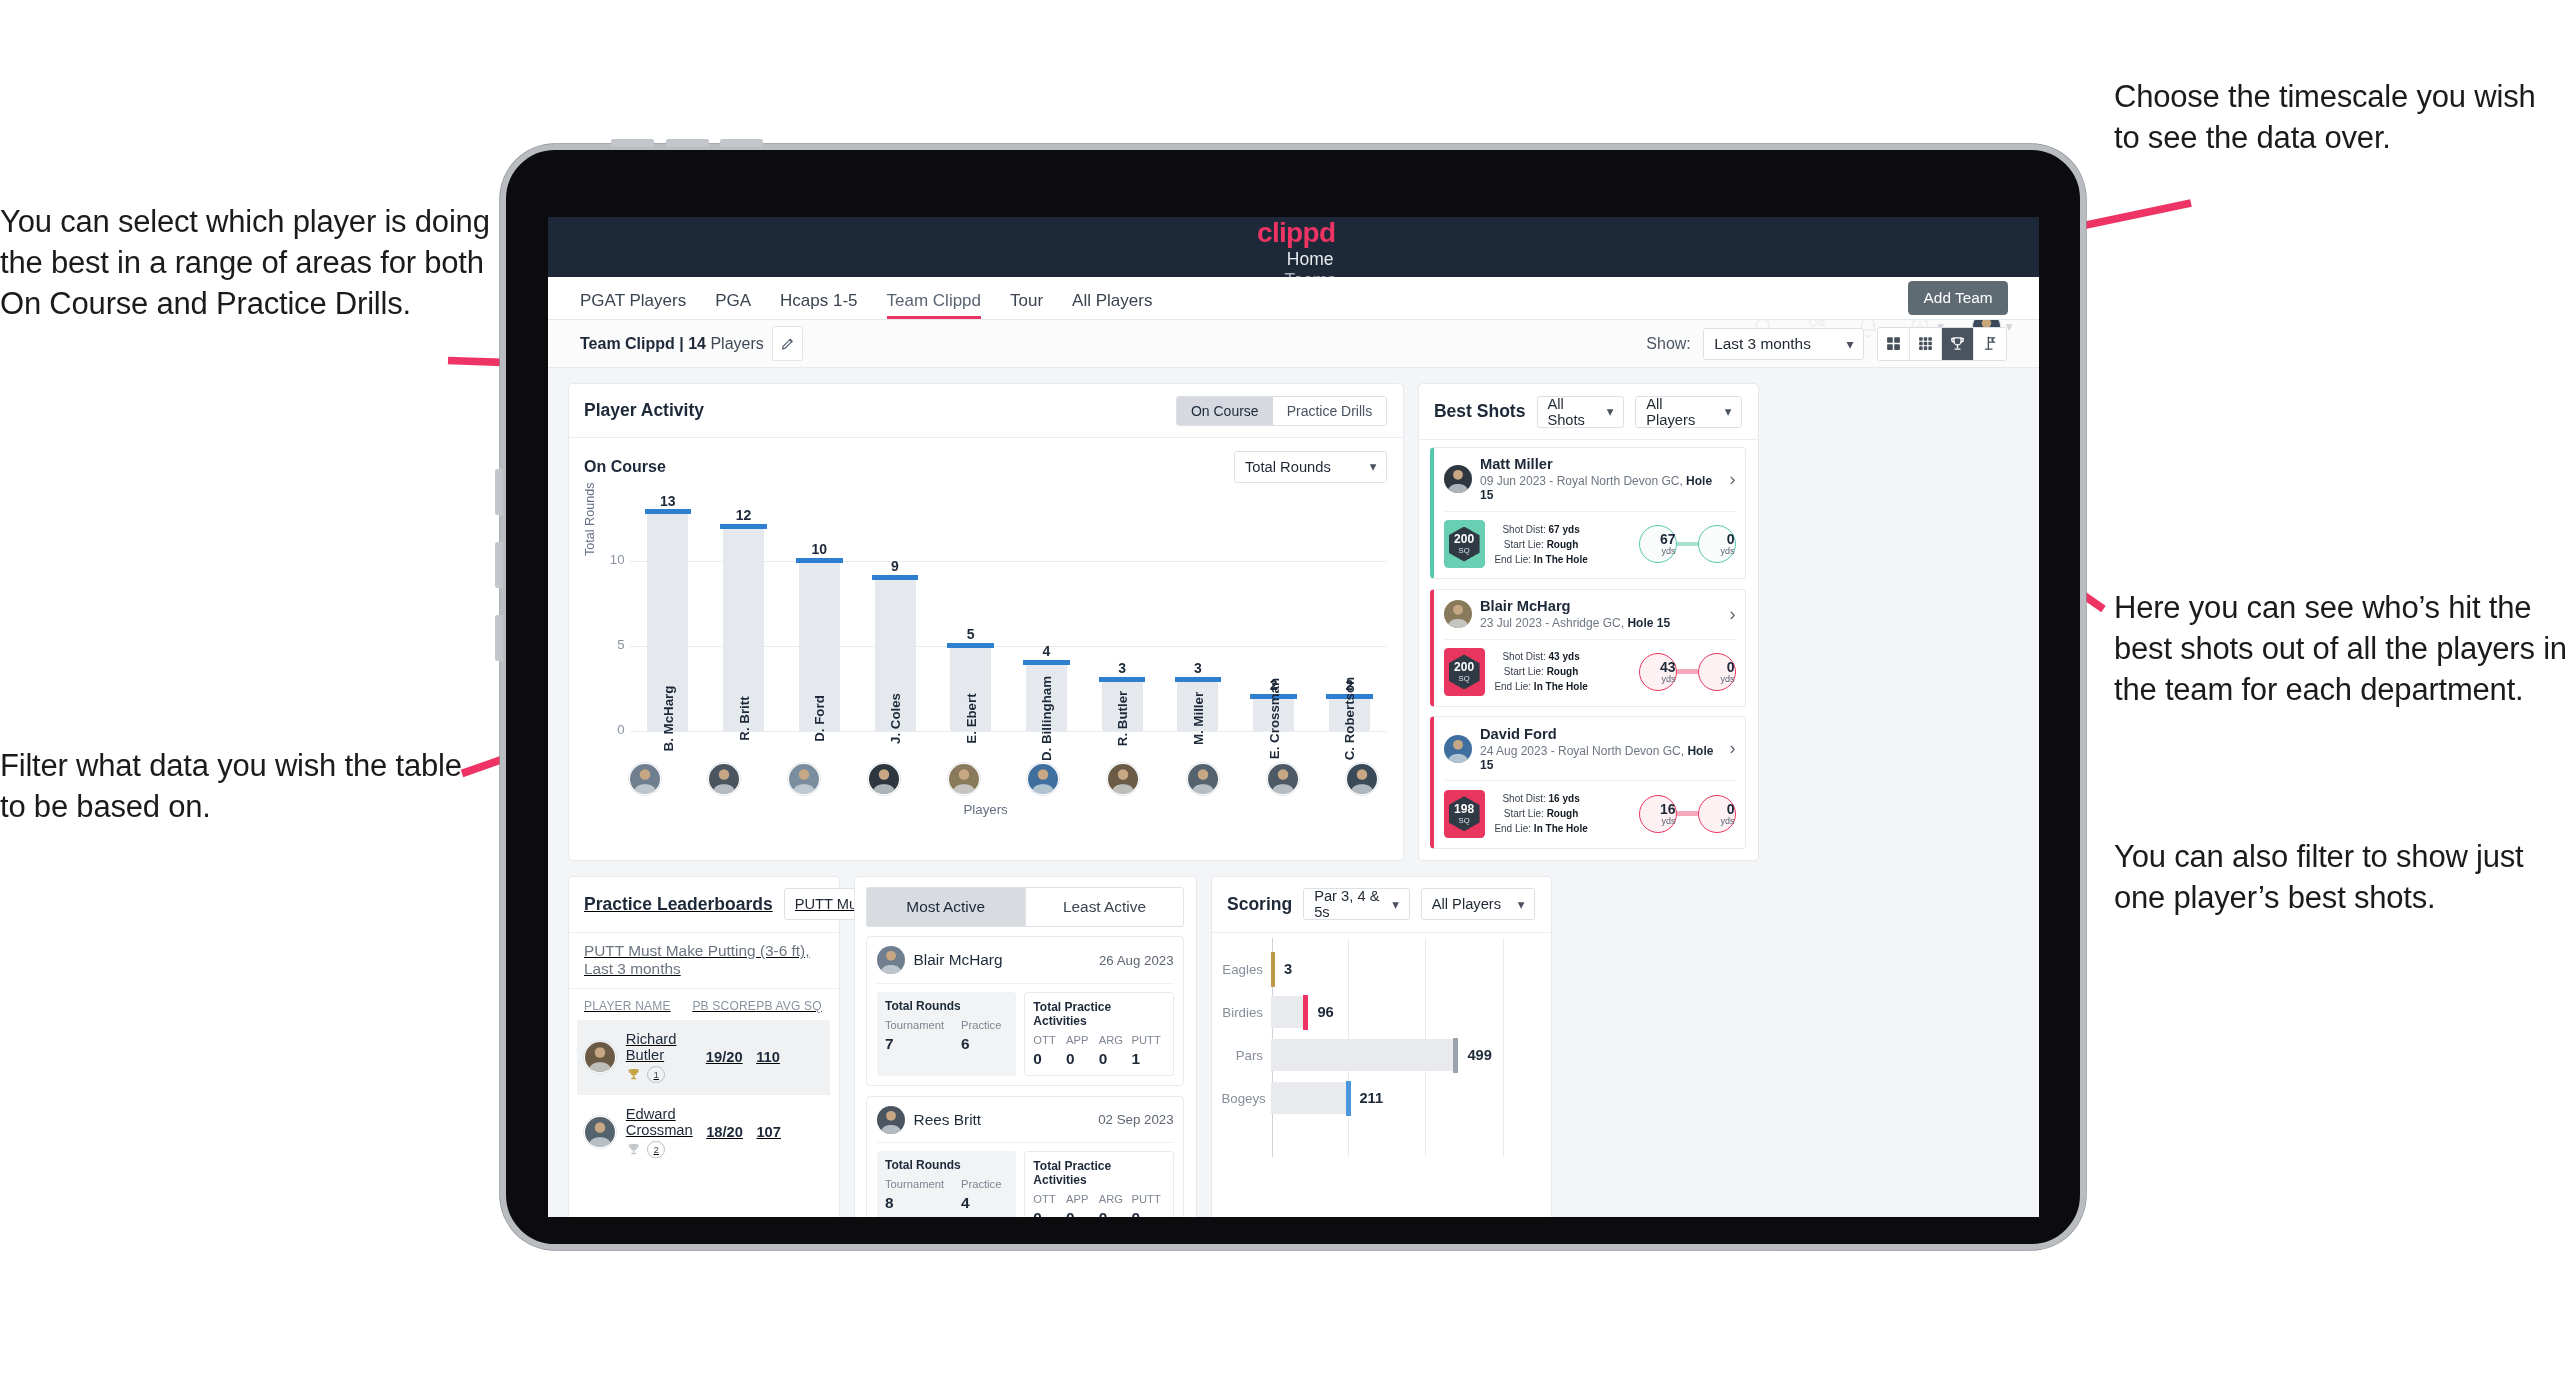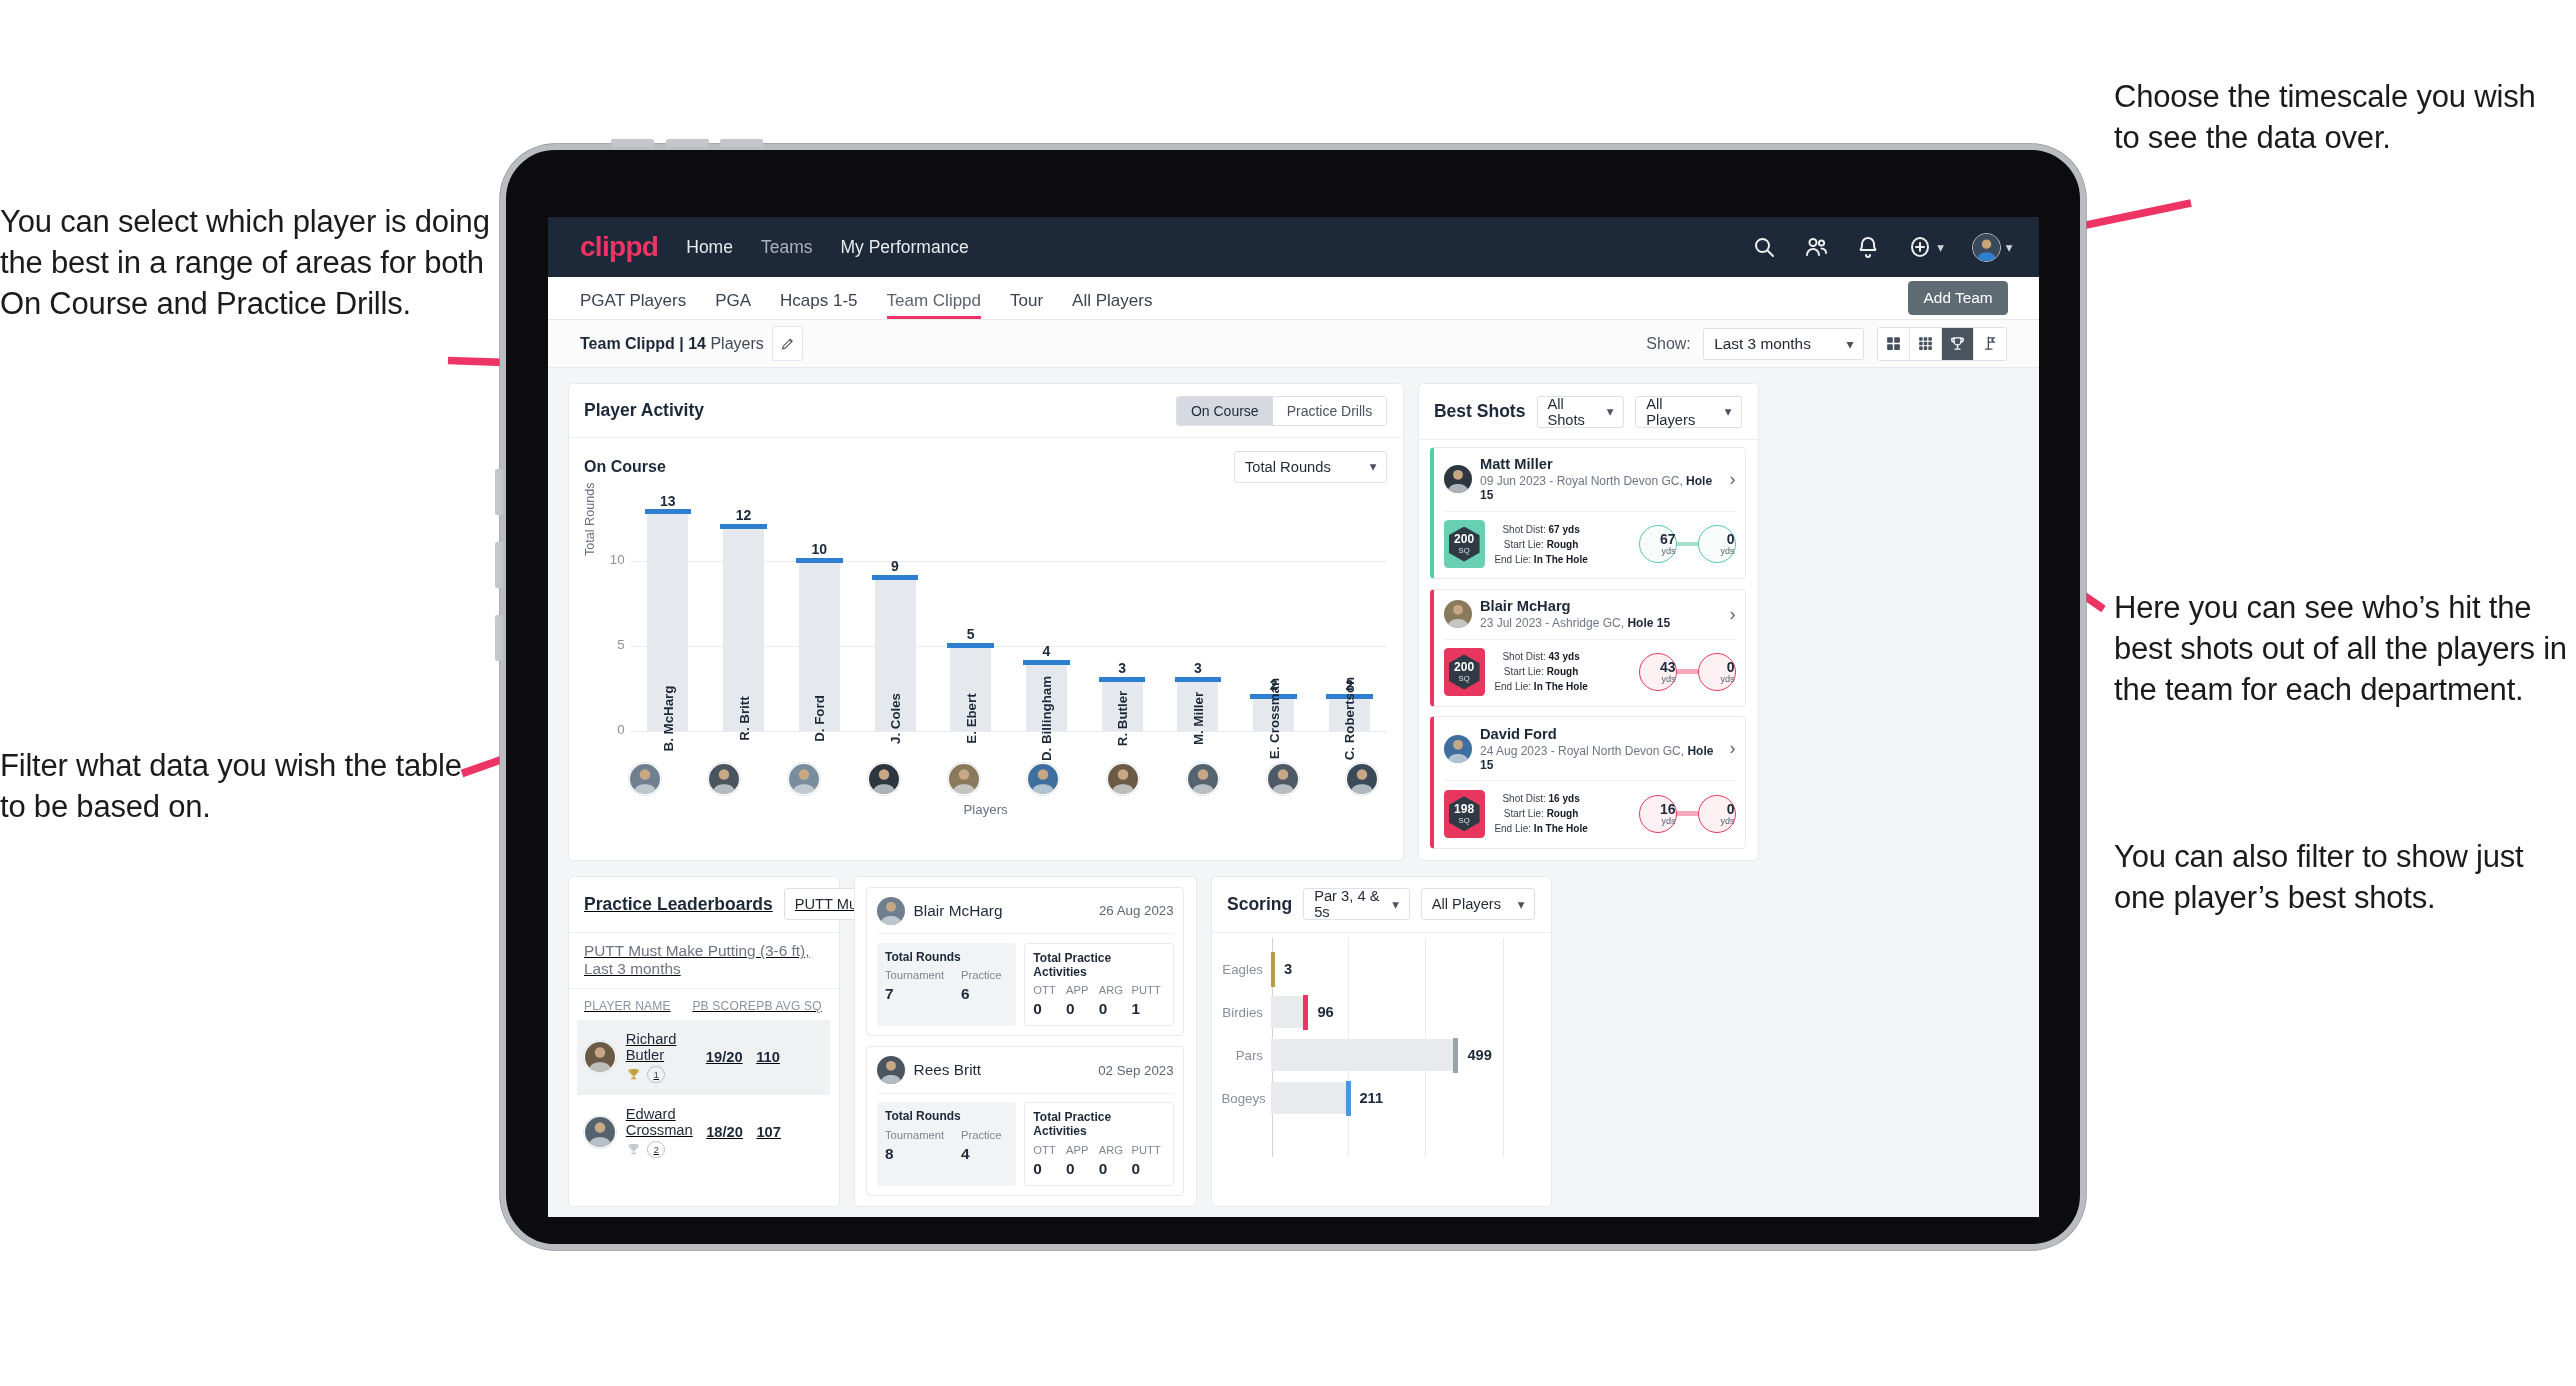--- a/index.html
+++ b/index.html
@@ -49,21 +49,21 @@
   #screen {
     position:absolute; left:42px; top:67px;
     width: 1491px; height: 1000px;
     background:#f4f5f7;
     overflow:hidden;
   }
 
   
   #navbar {
     height: 60px; background:#1d2939;
-    display:flex; align-items:center; padding: 0 26.6px 0 32px;
+    display:flex; align-items:center; padding: 0 26.6px 0 32px; flex-direction: column;
   }
   #brand { font-size:28px; font-weight:700; color:#ee3465; letter-spacing:-0.7px; font-family:"Liberation Sans",sans-serif;}
   .nav-link { color:#e8eaed; font-size:17.5px; margin-left:28px; }
   .nav-link.dim { color:#aab1ba; }
   #nav-right { margin-left:auto; display:flex; align-items:center; gap:28px; }
   .nav-ic { width:24px; height:24px; color:#eef0f2; display:flex; align-items:center; justify-content:center;}
   .nav-ic svg { width:100%; height:100%; }
   .cdown { font-size:13.3px; color:#cfd4da; margin-left:4.9px; }
   #avatar-nav { width:29px; height:29px; border-radius:50%; overflow:hidden; border:1.4px solid #cfd4da; }
 
@@ -776,20 +776,24 @@
                       </div>
                     </div>
                     <div class="pl-c2 pl-val">18/20</div>
                     <div class="pl-c3 pl-val">107</div>
                   </div>
                 </div>
             </div>
           </div>
 
           <div class="card" id="act-card">
+            <div id="act-tabs">
+              <div class="atab on">Most Active</div>
+              <div class="atab">Least Active</div>
+            </div>
             <div id="act-list">
                 <div class="actcard">
                   <div class="act-top">
                     <div class="act-av">
                       <svg class="avimg" viewBox="0 0 40 40">
                         <rect width="40" height="40" fill="#6f7f8f"></rect>
                         <circle cx="20" cy="14" r="7" fill="#c8a884"></circle>
                         <path d="M4 40c2-10 8-13 16-13s14 3 16 13z" fill="#d8dde2" opacity=".75"></path>
                       </svg>
                     </div>

